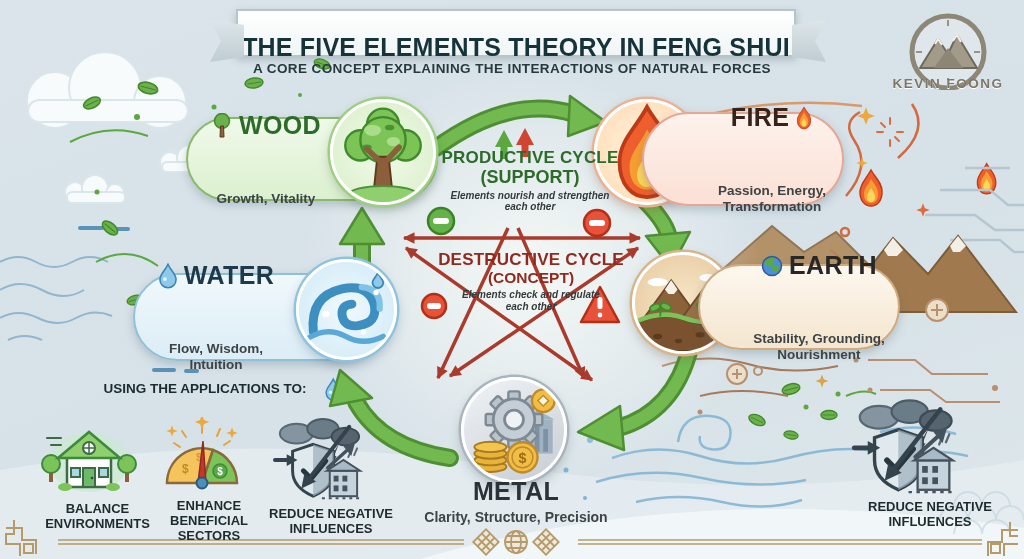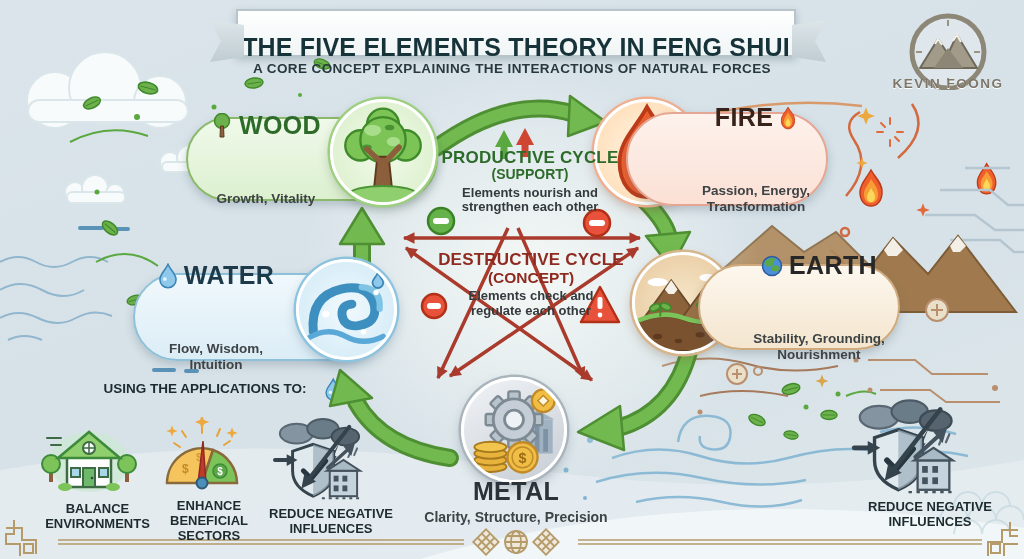--- a/index.html
+++ b/index.html
@@ -30,21 +30,21 @@
     color:#7d7669; text-shadow:0 1px 0 #fff; }
 
   
   .pill { position:absolute; border-radius:60px; display:flex; flex-direction:column;
     align-items:center; justify-content:center; box-shadow:0 4px 10px rgba(80,100,112,.28); }
   .el-name { font-size:25px; font-weight:800; letter-spacing:.4px; display:flex; align-items:center; gap:6px; }
   .el-traits { font-size:13.5px; font-weight:700; color:#3e4345; text-align:center; line-height:1.18; margin-top:3px; }
   #pill-wood  { left:186px; top:117px; width:252px; height:84px; padding-right:92px;
     background:linear-gradient(#f0f9ea,#dcf0cf); border:2.5px solid #8ab96b; }
   #pill-wood .el-name { color:#2d6b2a; }
-  #pill-fire  { left:626px; top:112px; width:202px; height:94px; padding-left:58px;
+  #pill-fire  { left:642px; top:112px; width:202px; height:94px; padding-left:58px;
     background:linear-gradient(#fdf2ec,#fbe0d5); border:2.5px solid #e5a693; }
   #pill-fire .el-name { color:#38231a; }
   #pill-water { left:133px; top:273px; width:248px; height:88px; padding-right:82px;
     background:linear-gradient(#f0f8fc,#dcedf6); border:2.5px solid #8fc0da; }
   #pill-water .el-name { color:#1d3a4a; }
   #pill-earth { left:698px; top:264px; width:202px; height:86px; padding-left:40px;
     background:linear-gradient(#fdf7ee,#f4e6cf); border:2.5px solid #d0aa7c; }
   #pill-earth .el-name { color:#272727; }
 
   .el-circle { position:absolute; border-radius:50%; border:3px solid #ffffff; overflow:hidden; }
@@ -56,25 +56,25 @@
     box-shadow:0 0 0 2.5px #8cc4e0,0 5px 12px rgba(60,95,120,.35); }
   #circ-earth { left:632px; top:252px; width:102px; height:102px; background:radial-gradient(#f6e6c8,#e7c99e);
     box-shadow:0 0 0 2.5px #d8b48a,0 5px 12px rgba(110,85,55,.35); }
   #circ-metal { left:461px; top:377px; width:106px; height:106px; background:linear-gradient(150deg,#f0f3f6,#c6cdd4);
     box-shadow:0 0 0 2.5px #aab4bc,0 5px 12px rgba(70,85,95,.35); }
 
   
   .cycle { position:absolute; text-align:center; line-height:1.12; }
   #prod  { left:420px; top:148px; width:220px; }
   #prod .c-title { font-size:17px; font-weight:800; color:#2d6b2a; letter-spacing:.2px; }
-  #prod .c-qual  { font-size:14px; font-weight:800; color:#2d6b2a; }
+  #prod .c-qual  { font-size:18px; font-weight:800; color:#2d6b2a; }
   #dest  { left:416px; top:250px; width:230px; }
   #dest .c-title { font-size:17px; font-weight:800; color:#8e2a20; letter-spacing:.2px; }
   #dest .c-qual  { font-size:15.5px; font-weight:800; color:#8e2a20; }
-  .c-desc { font-size:13px; font-weight:700; color:#343a3c; margin:3px auto 0; }
+  .c-desc { font-size:10px; font-weight:700; color:#343a3c; margin:3px auto 0;font-style:italic; }
   #prod .c-desc { width:172px; } #dest .c-desc { width:142px; }
 
   
   #metal-label { left:404px; top:477px; width:224px; text-align:center; }
   #metal-label .el-name { justify-content:center; color:#2b3338; }
   #metal-label .el-traits { font-size:14px; }
 
   
   #apps-head { left:55px; top:381px; width:300px; text-align:center; color:#1c2b2f; }
   #apps-head .h1 { font-size:15.5px; font-weight:800; letter-spacing:.2px; }

